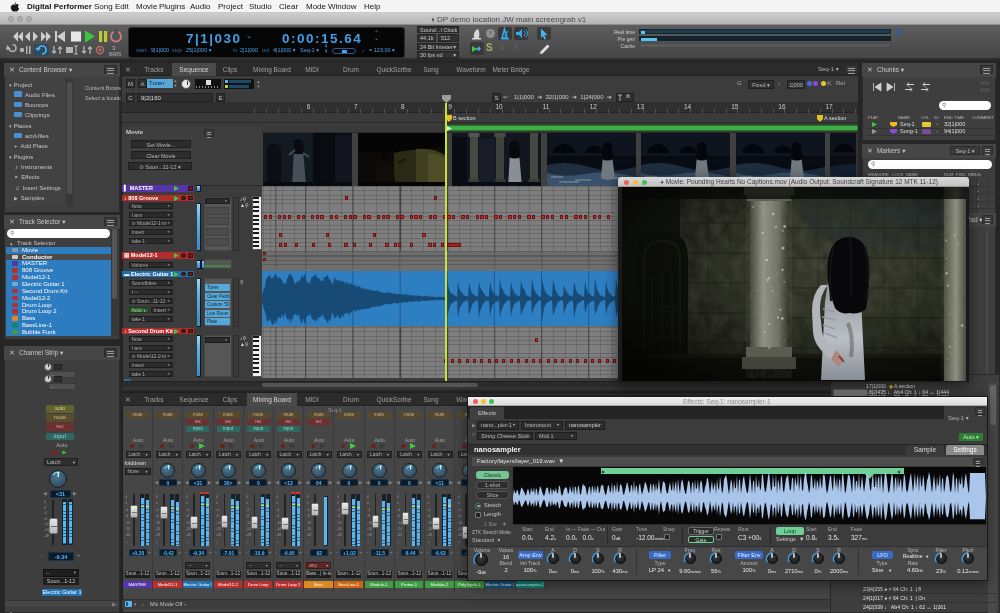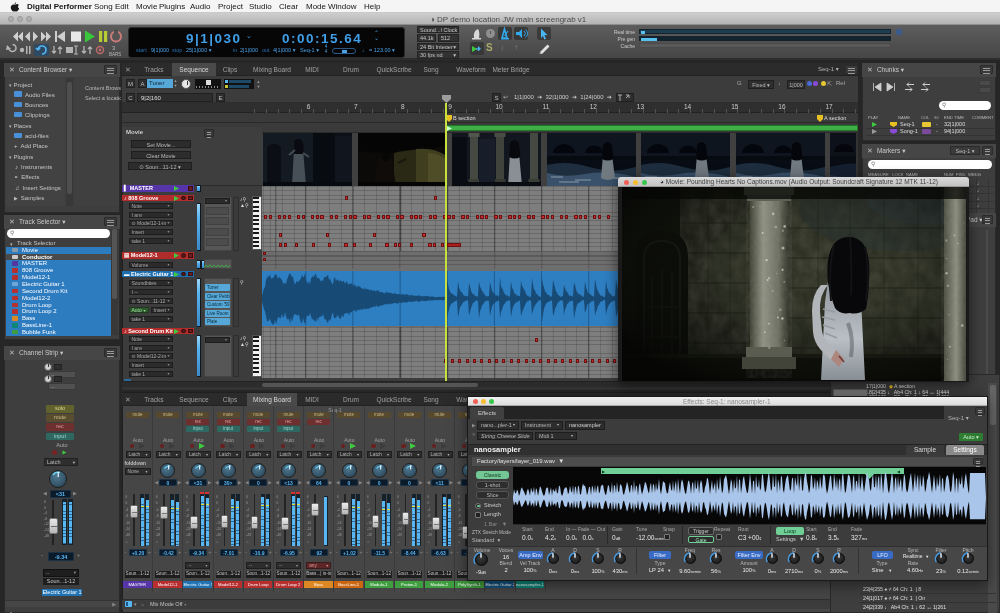--- a/index.html
+++ b/index.html
@@ -66,21 +66,21 @@
         <rect x="61" y="3" width="7" height="6" fill="#b5b5b5"></rect>
         <path d="M71 2 v8 m-2 0 h4 m-4 -8 h4" stroke="#b5b5b5" stroke-width="1.2"></path>
         <path d="M79 2 v7 m-2 -2 l2 2 l2 -2 M85 10 V3 m-2 2 l2 -2 l2 2" stroke="#b5b5b5" stroke-width="1.3" fill="none"></path>
         <circle cx="95" cy="6" r="3.5" fill="none" stroke="#c06a6a" stroke-width="1.4"></circle>
         <circle cx="95" cy="6" r="1.4" fill="#c06a6a"></circle>
         <text x="107" y="6" fill="#b5b5b5" font-size="6" font-family="Liberation Sans">3</text>
         <text x="104" y="12" fill="#b5b5b5" font-size="4.5" font-family="Liberation Sans">BARS</text>
       </svg>
     </div>
     <div class="a" style="left:128px;top:27px;width:277px;height:31px;background:#060606;border-radius:3px;border:1px solid #2a2a2a"></div>
-    <div class="a" style="left:186px;top:31px;width:70px;height:14px;color:#3f9fe8;font-size:13.5px;font-weight:bold;letter-spacing:1.5px;font-family:'Liberation Sans',sans-serif">9|1|030</div>
+    <div class="a" style="left:186px;top:31px;width:70px;height:14px;color:#3f9fe8;font-size:13.5px;font-weight:bold;letter-spacing:1.5px;font-family:'Liberation Sans',sans-serif">7|1|030</div>
     <div class="a" style="left:246px;top:32px;width:8px;height:12px;color:#3f9fe8;font-size:7px">⌄</div>
     <div class="a" style="left:282px;top:31px;width:95px;height:14px;color:#3f9fe8;font-size:13.5px;font-weight:bold;letter-spacing:1.5px;font-family:'Liberation Sans',sans-serif">0:00:15.64</div>
     <div class="a" style="left:374px;top:31px;width:8px;height:12px;color:#3f9fe8;font-size:6px;line-height:5px">⌃<br>⌄</div>
     <div class="a" style="left:136px;top:47px;width:20px;height:7px;color:#2a6fb0;font-size:5.5px;white-space:nowrap">start</div>
     <div class="a" style="left:151px;top:47px;width:30px;height:7px;color:#4aa2ea;font-size:5.5px;white-space:nowrap">9|1|000</div>
     <div class="a" style="left:172px;top:47px;width:18px;height:7px;color:#2a6fb0;font-size:5.5px;white-space:nowrap">stop</div>
     <div class="a" style="left:186px;top:47px;width:34px;height:7px;color:#4aa2ea;font-size:5.5px;white-space:nowrap">25|1|000 ▾</div>
     <div class="a" style="left:233px;top:47px;width:10px;height:7px;color:#2a6fb0;font-size:5.5px;white-space:nowrap">in</div>
     <div class="a" style="left:240px;top:47px;width:28px;height:7px;color:#4aa2ea;font-size:5.5px;white-space:nowrap">2|1|000</div>
     <div class="a" style="left:262px;top:47px;width:14px;height:7px;color:#2a6fb0;font-size:5.5px;white-space:nowrap">out</div>

